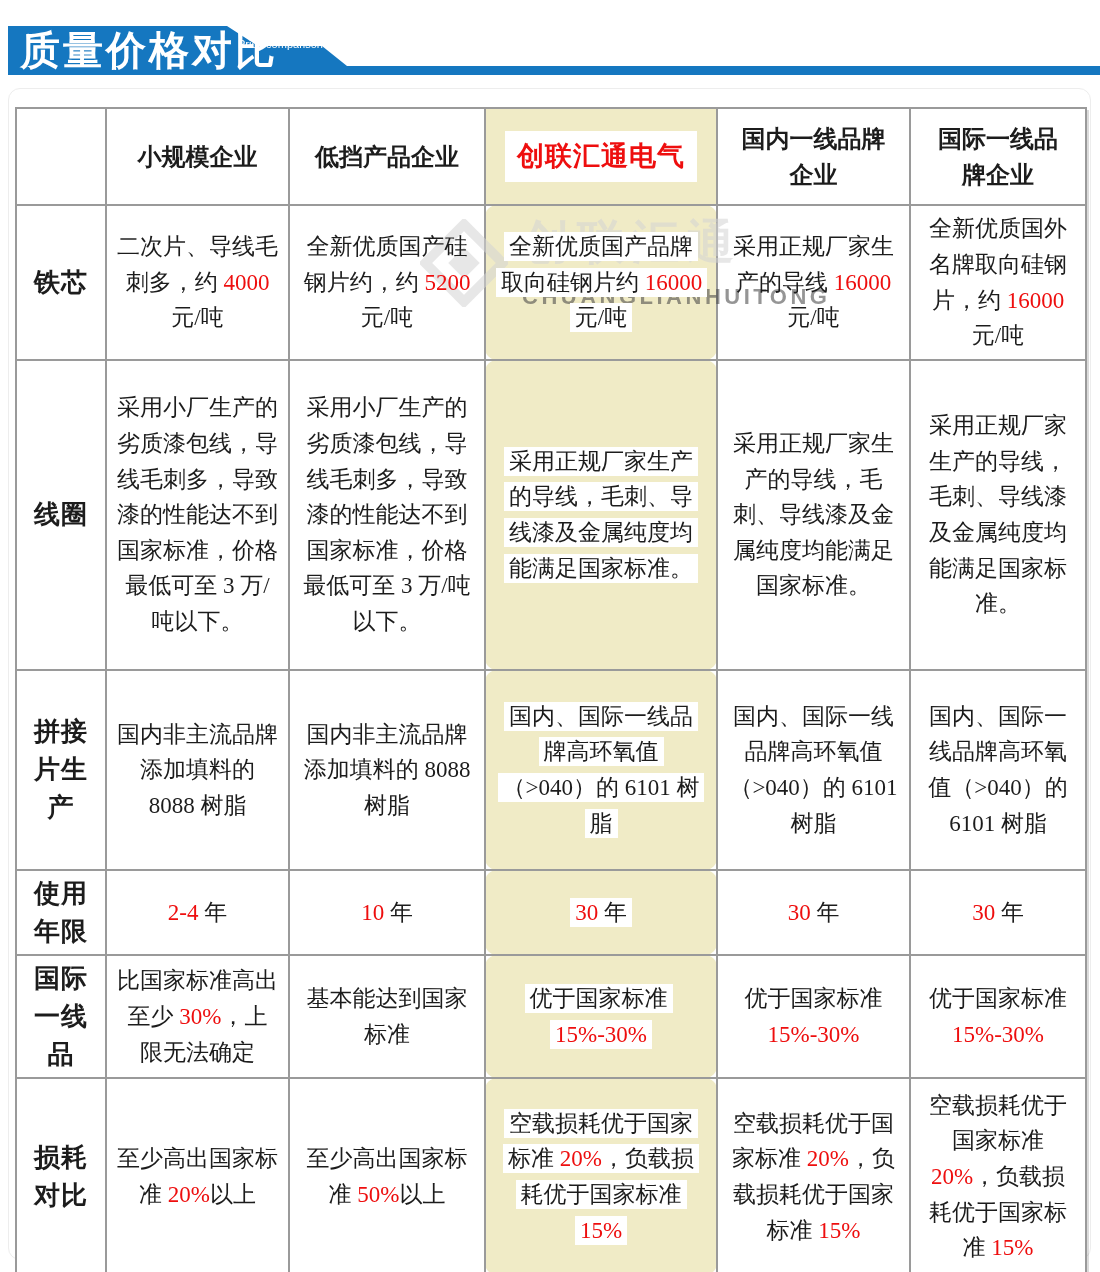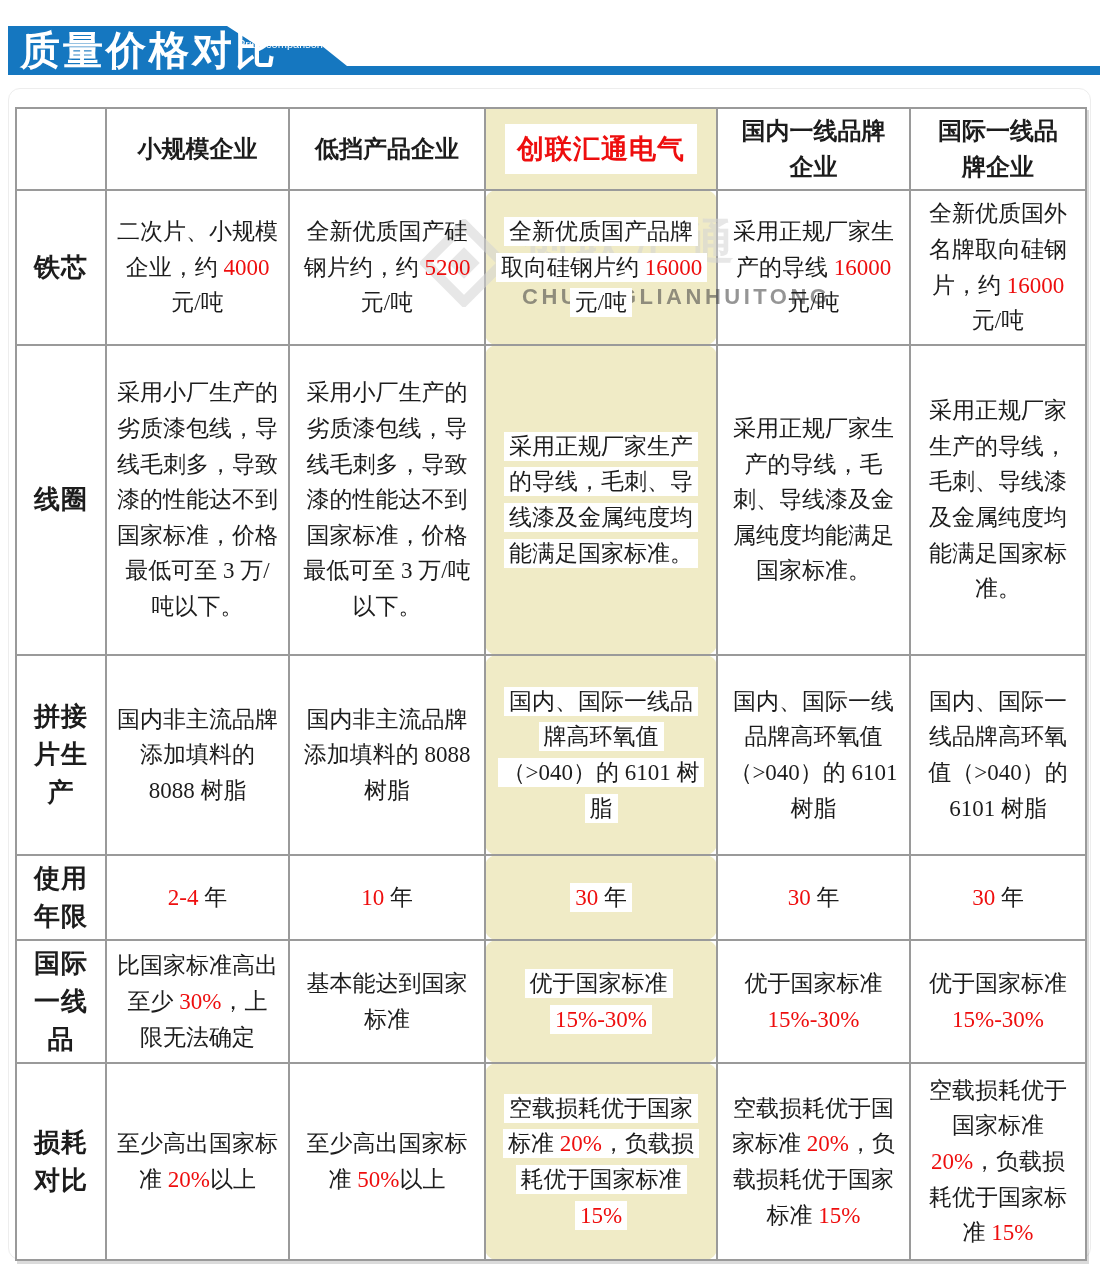--- a/index.html
+++ b/index.html
@@ -91,35 +91,35 @@
 <table>
   <colgroup>
       <col style="width: 90px;">
       <col style="width: 183px;">
       <col style="width: 196px;">
       <col style="width: 232px;">
       <col style="width: 193px;">
       <col style="width: 176px;">
     </colgroup>
   <thead>
-      <tr style="height: 82px;">
+      <tr style="height: 97px;">
         <th></th>
         <th><span class="ct">小规模企业</span></th>
         <th><span class="ct">低挡产品企业</span></th>
         <th class="brand"><span class="ct brand-box">创联汇通电气</span></th>
         <th><span class="ct">国内一线品牌
 企业</span></th>
         <th><span class="ct">国际一线品
 牌企业</span></th>
       </tr>
     </thead>
   <tbody>
       <tr style="height: 155px;">
         <th><span class="ct">铁芯</span></th>
-        <td><span class="ct"><span>二次片、小规模企业，约 </span><span class="red">4000</span><span> 元/吨</span></span></td>
+        <td><span class="ct"><span>二次片、导线毛刺多，约 </span><span class="red">4000</span><span> 元/吨</span></span></td>
         <td><span class="ct"><span>全新优质国产硅钢片约，约 </span><span class="red">5200</span><span> 元/吨</span></span></td>
         <td class="brand"><span class="ct hl"><span>全新优质国产品牌取向硅钢片约 </span><span class="red">16000</span><span> 元/吨</span></span></td>
         <td><span class="ct"><span>采用正规厂家生产的导线 </span><span class="red">16000</span><span> 元/吨</span></span></td>
         <td><span class="ct"><span>全新优质国外名牌取向硅钢片，约 </span><span class="red">16000</span><span> 元/吨</span></span></td>
       </tr>
       <tr style="height: 310px;">
         <th><span class="ct">线圈</span></th>
         <td><span class="ct"><span>采用小厂生产的劣质漆包线，导线毛刺多，导致漆的性能达不到国家标准，价格最低可至 3 万/吨以下。</span></span></td>
         <td><span class="ct"><span>采用小厂生产的劣质漆包线，导线毛刺多，导致漆的性能达不到国家标准，价格最低可至 3 万/吨以下。</span></span></td>
         <td class="brand"><span class="ct hl"><span>采用正规厂家生产的导线，毛刺、导线漆及金属纯度均能满足国家标准。</span></span></td>

